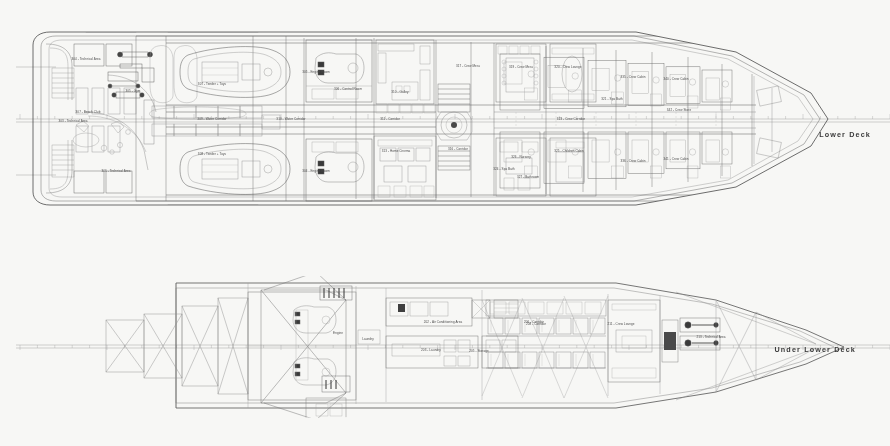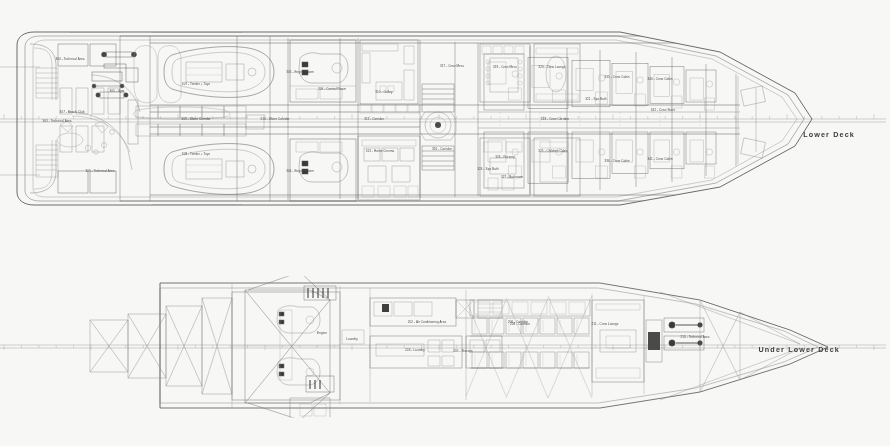--- a/index.html
+++ b/index.html
@@ -3,21 +3,21 @@
 <meta charset="utf-8">
 <style>
   html,body{margin:0;padding:0;}
   body{
     width:890px;height:446px;
     background:#f7f7f5;
     font-family:"Liberation Sans",sans-serif;
     overflow:hidden;
     position:relative;
   }
-  #stage{position:absolute;inset:0;}
+  #stage{position:absolute;inset:0;margin-left:16px;}
   svg{display:block;}
   .deck-title{
     font-family:"Liberation Sans",sans-serif;
     font-size:7.2px;
     letter-spacing:1.15px;
     fill:#3a3a3a;
     font-weight:bold;
   }
   .room-label{
     font-family:"Liberation Sans",sans-serif;

